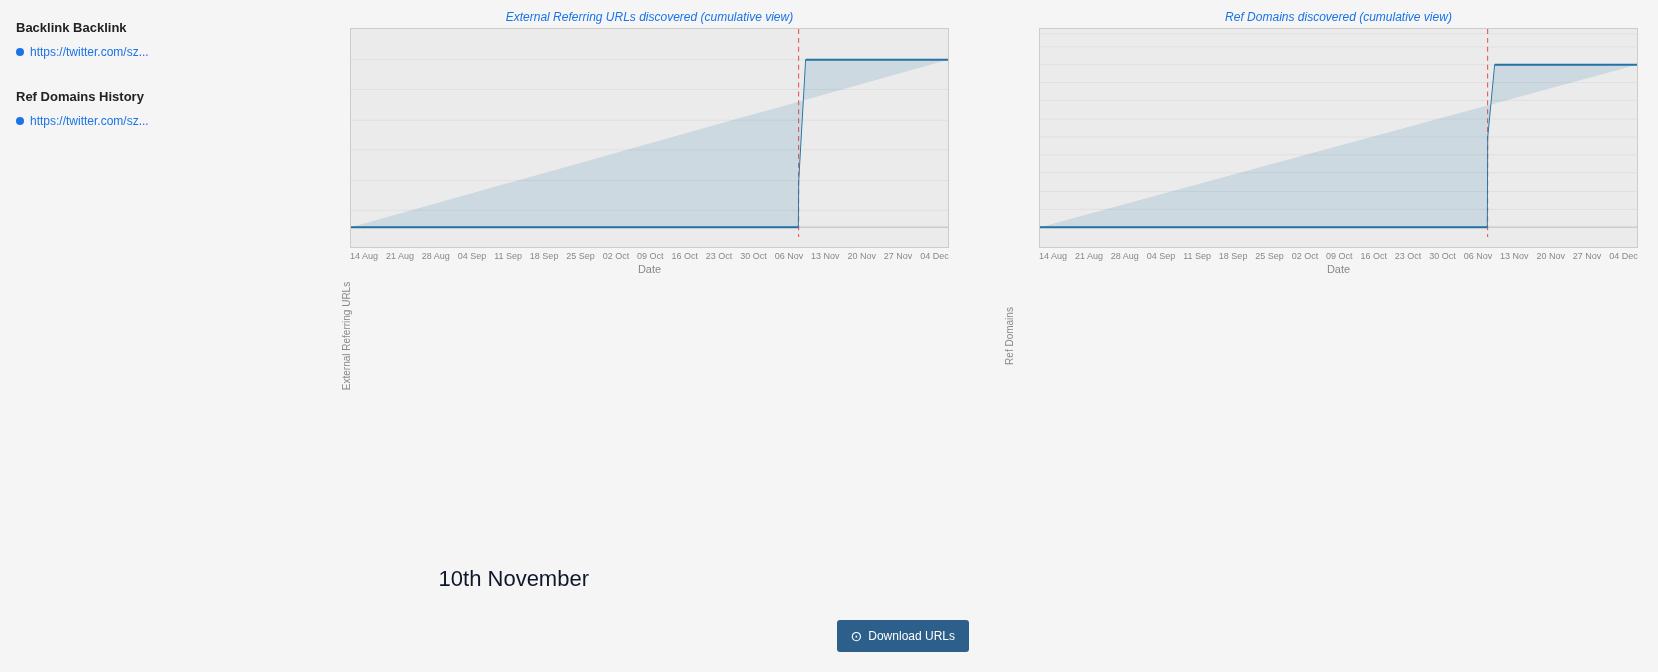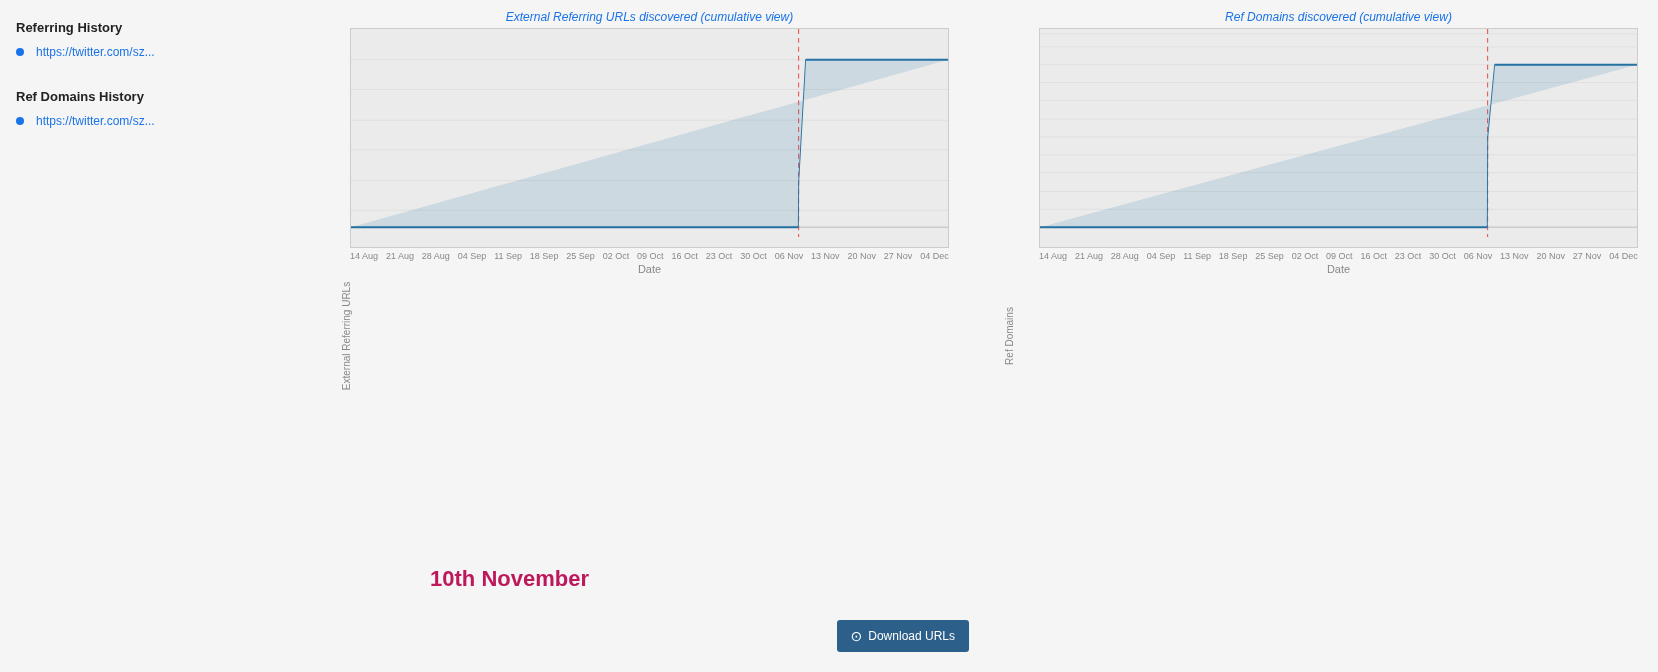--- a/index.html
+++ b/index.html
@@ -26,21 +26,21 @@
     }
     .sidebar-title {
       font-size: 13px;
       font-weight: bold;
       color: #222;
       margin-bottom: 10px;
     }
     .sidebar-item {
       display: flex;
       align-items: center;
-      gap: 12px;
+      gap: 6px;
       font-size: 12px;
       color: #1a73e8;
       cursor: pointer;
     }
     .dot {
       width: 8px;
       height: 8px;
       border-radius: 50%;
       background: #1a73e8;
       flex-shrink: 0;
@@ -82,21 +82,21 @@
       gap: 6px;
     }
   </style>
 </head>
 <body>
 
 <div class="page-container">
 
   <div class="sidebar">
     <div class="sidebar-section">
-      <div class="sidebar-title">Referring History</div>
+      <div class="sidebar-title">Backlink Backlink</div>
       <div class="sidebar-item">
         <div class="dot"></div>
         <span>https://twitter.com/sz...</span>
       </div>
     </div>
     <div class="sidebar-section" style="">
       <div class="sidebar-title">Ref Domains History</div>
       <div class="sidebar-item">
         <div class="dot"></div>
         <span>https://twitter.com/sz...</span>
@@ -157,21 +157,21 @@
         <span>23 Oct</span>
         <span>30 Oct</span>
         <span>06 Nov</span>
         <span>13 Nov</span>
         <span>20 Nov</span>
         <span>27 Nov</span>
         <span>04 Dec</span>
       </div>
       <div style="text-align:center; font-size:11px; color:#888; margin-top:2px;">Date</div>
 
-      <div style="position:absolute; bottom:80px; right:380px; font-size:22px; font-weight:bold; color:#be185d;margin-left:20px;">10th November</div>
+      <div style="position:absolute; bottom:80px; right:380px; font-size:22px; font-weight:normal; color:#0f172a;margin-left:20px;">10th November</div>
 
       <button class="download-btn" style="position:absolute; bottom:20px; right:0px;">
         <span style="font-size:14px;">⊙</span>
         <span>Download URLs</span>
       </button>
     </div>
 
     <div class="chart-wrapper" style="position:relative; padding: 10px 20px 50px 70px;">
       <div class="chart-title">
         <span>Ref Domains discovered (</span><span style="color:#1a73e8;font-style:italic;">cumulative view</span><span>)</span>

